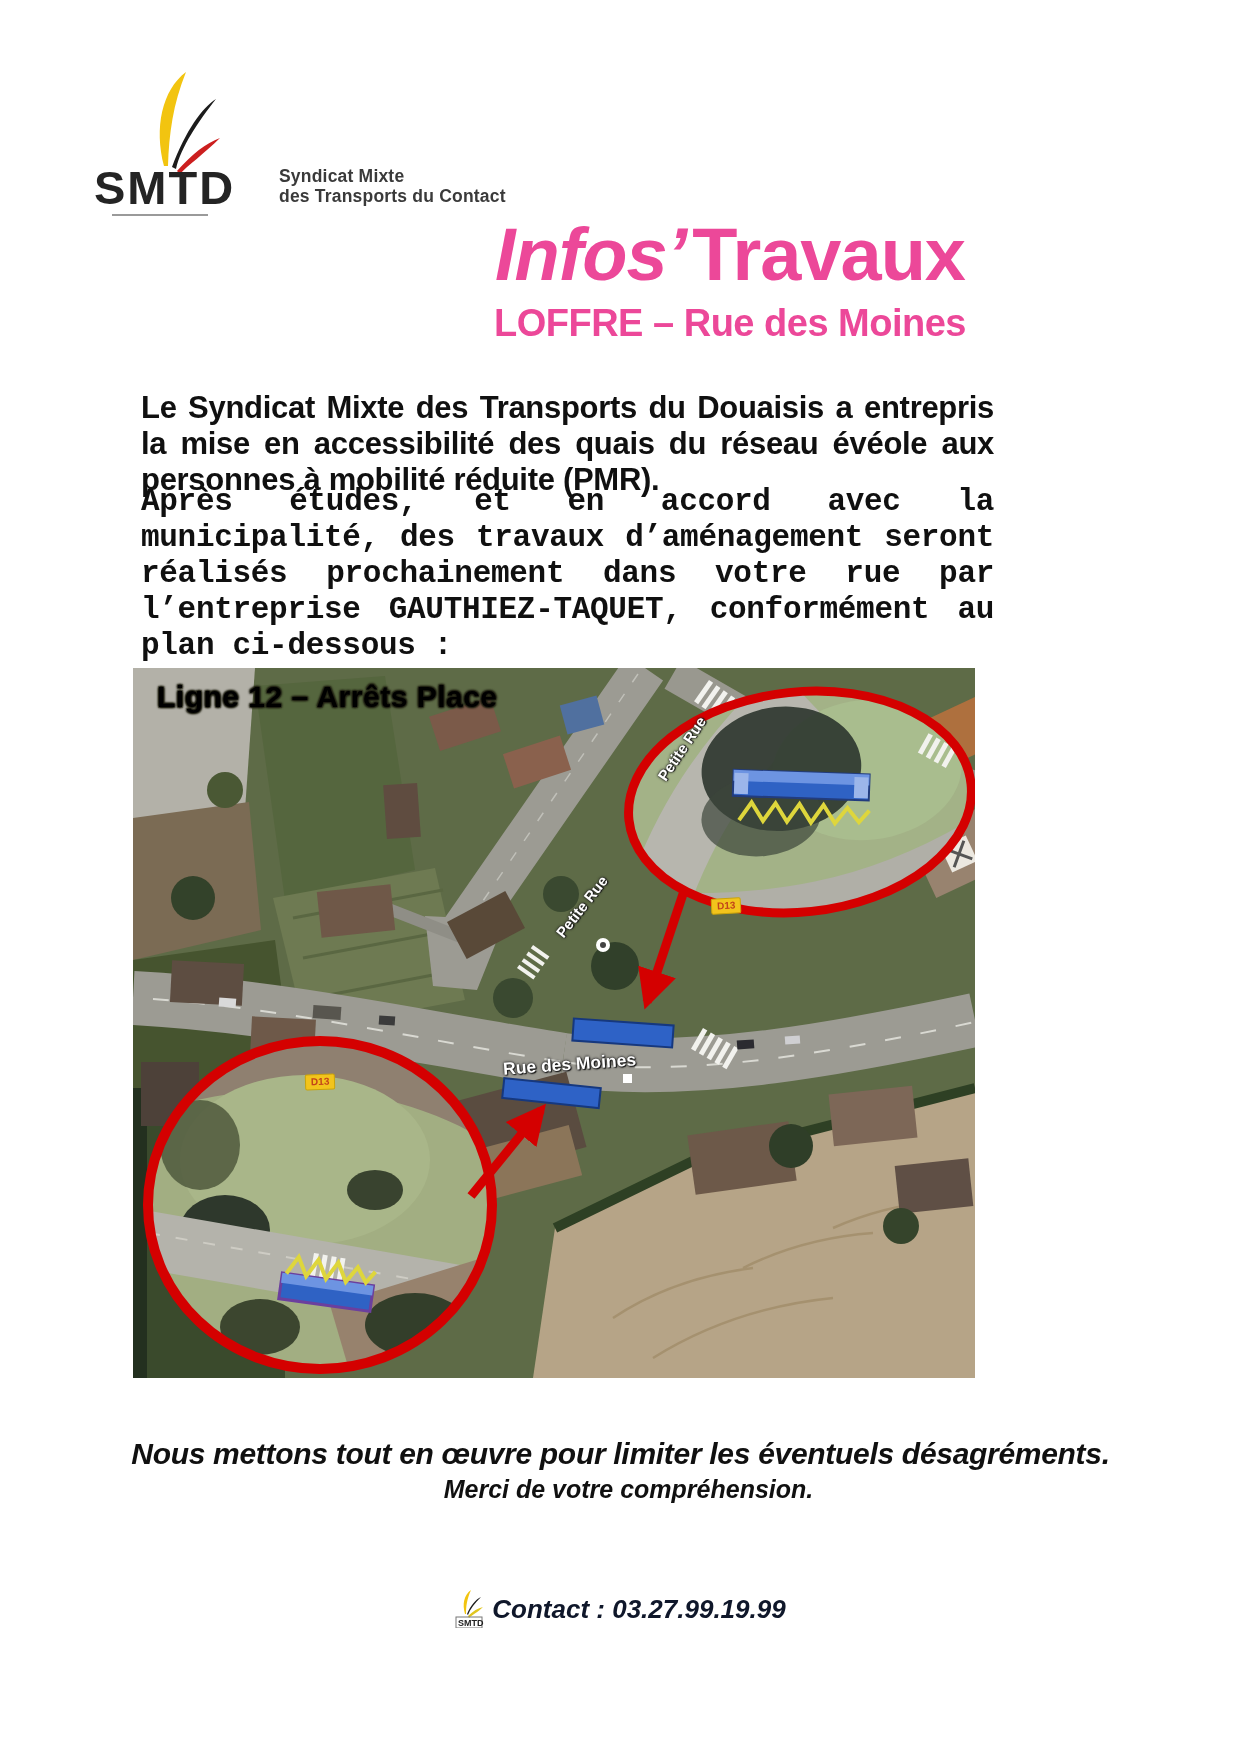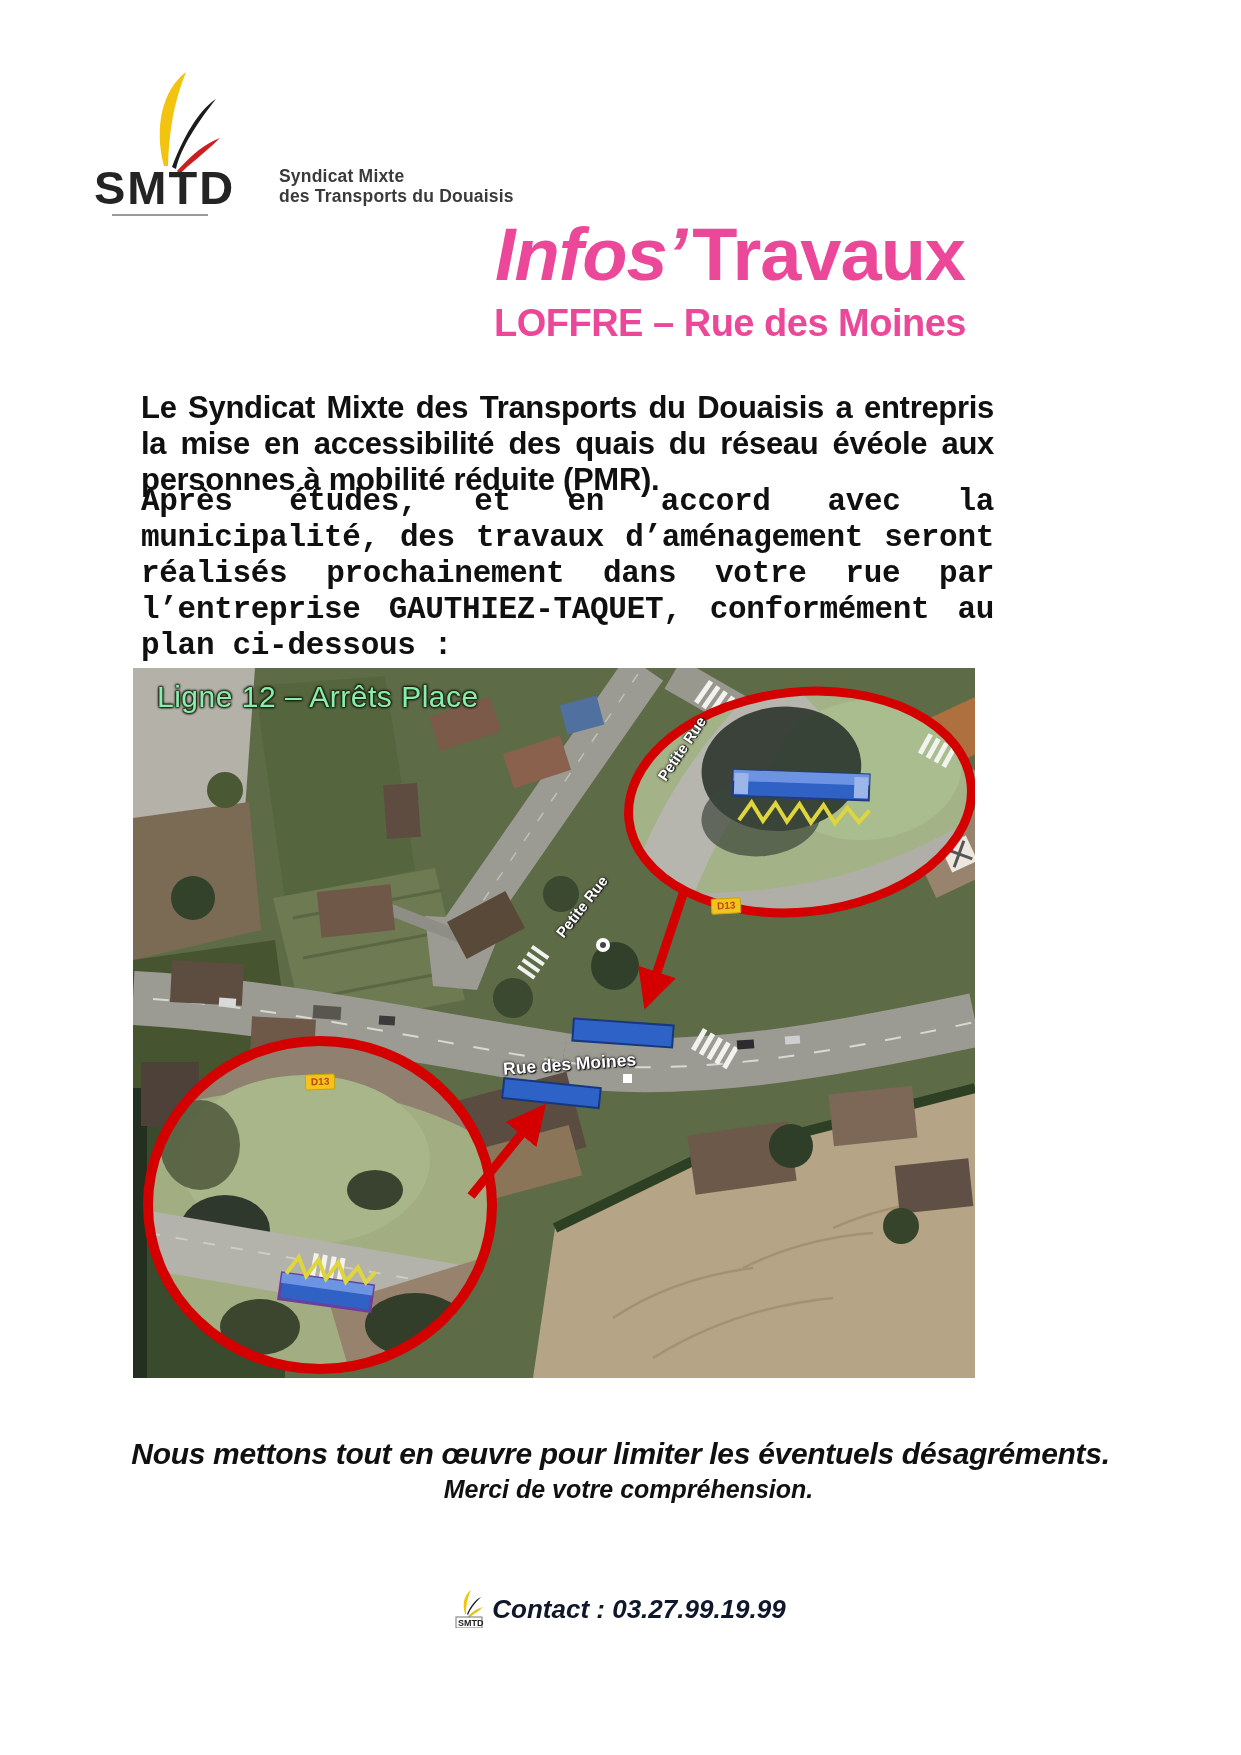--- a/index.html
+++ b/index.html
@@ -25,22 +25,22 @@
   
   .para{position:absolute;left:133px;width:853px;margin:8px;font-size:31px;font-weight:700;
         color:#101010;line-height:36px;text-align:justify;letter-spacing:-.3px;}
   .p1{top:382px;}
   .p2{top:476px;font-family:Liberation Mono, monospace;}
 
   
   .map{position:absolute;left:133px;top:668px;width:842px;height:710px;overflow:hidden;
        background:#5e6b47;}
   .map svg{position:absolute;left:0;top:0;}
-  .map-title{position:absolute;left:24px;top:12px;font-size:30px;font-weight:400;
-             color:#86efac;letter-spacing:.5px;
+  .map-title{position:absolute;left:24px;top:12px;font-size:30px;font-weight:700;
+             color:#000000;letter-spacing:.5px;
              text-shadow:1px 1px 2px #1f1f12,-1px -1px 2px #1f1f12,1px -1px 2px #1f1f12,-1px 1px 2px #1f1f12;}
   .street{position:absolute;color:#ffffff;font-weight:700;white-space:nowrap;
           text-shadow:0 0 2px #222,0 0 3px #222,1px 1px 1px #111;}
   .s1{left:512px;top:72px;font-size:15px;transform:rotate(-56deg);}
   .s2{left:412px;top:230px;font-size:15px;transform:rotate(-52deg);}
   .s3{left:370px;top:386px;font-size:17.5px;transform:rotate(-4deg);}
   .badge{position:absolute;background:#f2c41c;color:#c2441a;font-size:10px;font-weight:800;
          padding:1px 5px;border-radius:2px;border:1px solid #caa40a;line-height:12px;}
   .b1{left:172px;top:406px;transform:rotate(-2deg);}
   .b2{left:578px;top:230px;transform:rotate(-3deg);}
@@ -61,21 +61,21 @@
   <div class="logo">
     <svg class="logo-swoosh" width="90" height="104" viewBox="0 0 90 104">
       <path d="M30,96 C20,58 28,20 52,2 C39,34 35,64 34,96 Z" fill="#f2c410"></path>
       <path d="M38,97 C52,60 68,38 82,29 C64,52 47,77 42,99 Z" fill="#1c1c1c"></path>
       <path d="M43,101 C58,84 72,73 86,68 C71,83 53,96 46,104 Z" fill="#cc1f1f"></path>
     </svg>
     <div class="logo-acronym">SMTD</div>
     <div class="logo-underline"></div>
     <div class="logo-tagline">
       <div>Syndicat Mixte</div>
-      <div>des Transports du Douaisis</div>
+      <div>des Transports du Contact</div>
     </div>
   </div>
 
   <div class="title-block">
     <div class="main-title"><span class="ti">Infos’</span><span class="tr">Travaux</span></div>
     <div class="subtitle">LOFFRE – Rue des Moines</div>
   </div>
 
   <p class="para p1">Le Syndicat Mixte des Transports du Douaisis a entrepris la mise en accessibilité des quais du réseau évéole aux personnes à mobilité réduite (PMR).</p>
   <p class="para p2">Après études, et en accord avec la municipalité, des travaux d’aménagement seront réalisés prochainement dans votre rue par l’entreprise GAUTHIEZ-TAQUET, conformément au plan ci-dessous :</p>

